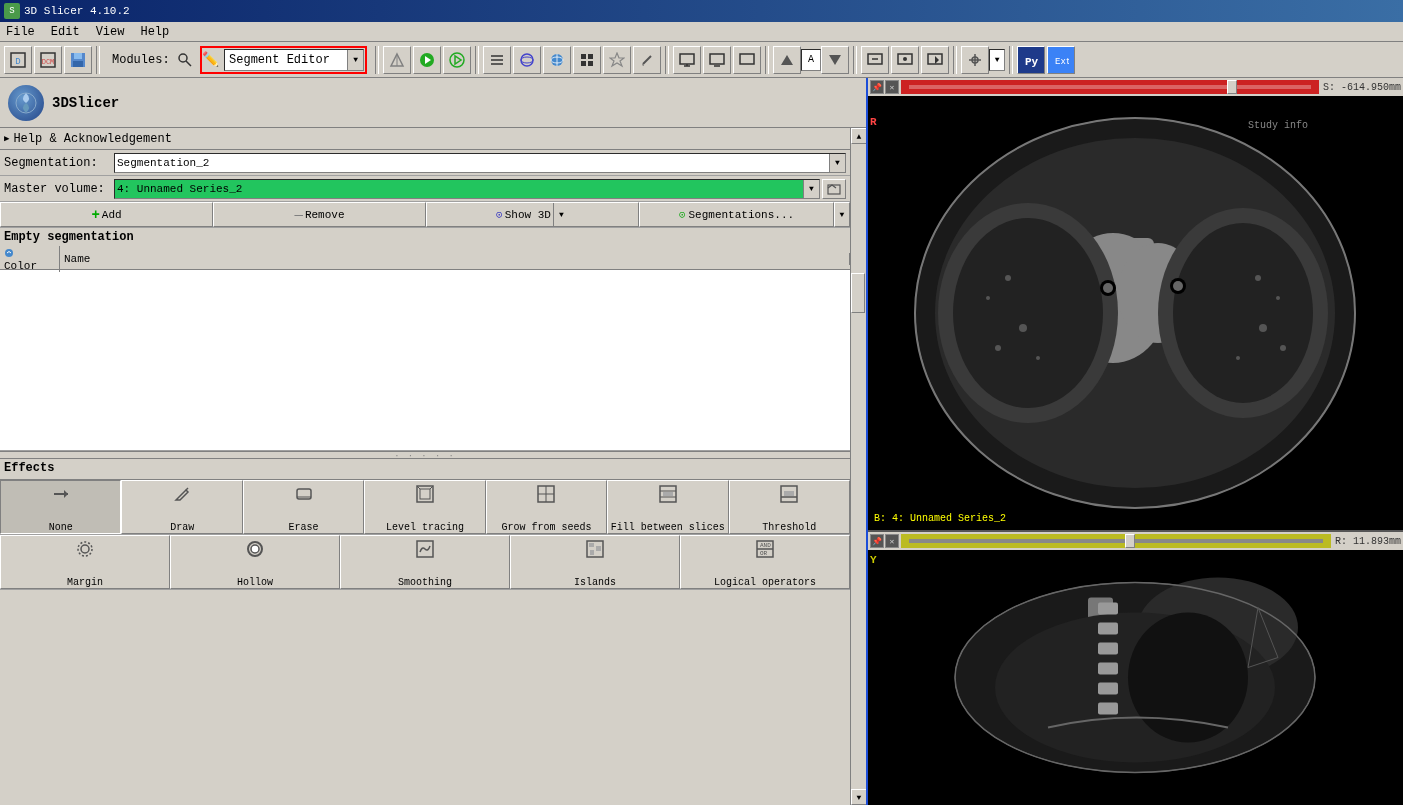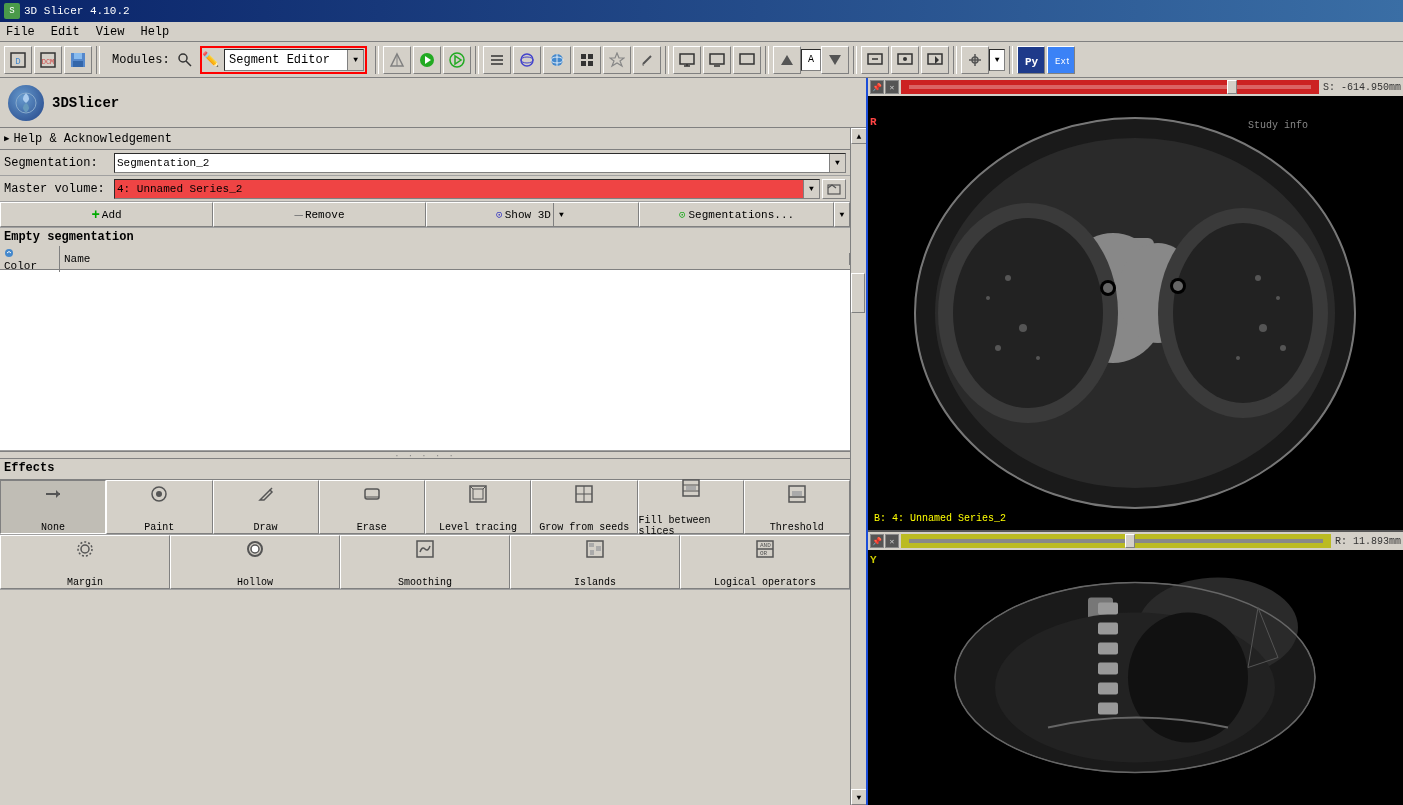--- a/index.html
+++ b/index.html
@@ -656,21 +656,21 @@
         <div class="form-row">
           <span class="form-label">Segmentation:</span>
           <div class="form-dropdown" style="flex:1;height:20px;border:1px inset #808080;background:white;display:flex;align-items:center;padding:0 2px;position:relative;">
             <span style="font-family:'Courier New',monospace;font-size:11px;">Segmentation_2</span>
             <div class="form-dropdown-arrow">▼</div>
           </div>
         </div>
 
         <div class="form-row">
           <span class="form-label">Master volume:</span>
-          <div class="form-dropdown" style="flex:1;height:20px;border:1px inset #808080;background:#ef4444;display:flex;align-items:center;padding:0 2px;position:relative;">
+          <div class="form-dropdown" style="flex:1;height:20px;border:1px inset #808080;background:#22c55e;display:flex;align-items:center;padding:0 2px;position:relative;">
             <span style="font-family:'Courier New',monospace;font-size:11px;">4: Unnamed Series_2</span>
             <div class="form-dropdown-arrow">▼</div>
           </div>
           <div class="form-btn-small">
             <svg width="14" height="14" viewBox="0 0 14 14">
                 <rect x="1" y="3" width="12" height="9" fill="none" stroke="#555" stroke-width="1.2"></rect>
                 <path d="M1 6 L5 3 L9 6" fill="none" stroke="#555" stroke-width="1.2"></path>
               </svg>
           </div>
         </div>
@@ -727,29 +727,20 @@
                 <svg width="22" height="22" viewBox="0 0 22 22">
                     <line x1="4" y1="11" x2="18" y2="11" stroke="#555" stroke-width="2"></line>
                     <polygon points="14,7 18,11 14,15" fill="#555"></polygon>
                   </svg>
               </div>
               <span>None</span>
             </div>
             <div class="effect-btn">
               <div class="effect-icon">
                 <svg width="22" height="22" viewBox="0 0 22 22">
-                    <circle cx="11" cy="11" r="7" fill="none" stroke="#555" stroke-width="1.5"></circle>
-                    <circle cx="11" cy="11" r="3" fill="#555"></circle>
-                  </svg>
-              </div>
-              <span>Paint</span>
-            </div>
-            <div class="effect-btn">
-              <div class="effect-icon">
-                <svg width="22" height="22" viewBox="0 0 22 22">
                     <path d="M5 17 L7 15 L15 7 L17 9 L9 17 Z" fill="none" stroke="#555" stroke-width="1.5"></path>
                     <line x1="15" y1="7" x2="17" y2="5" stroke="#555" stroke-width="1.5"></line>
                   </svg>
               </div>
               <span>Draw</span>
             </div>
             <div class="effect-btn">
               <div class="effect-icon">
                 <svg width="22" height="22" viewBox="0 0 22 22">
                     <rect x="4" y="6" width="14" height="10" rx="2" fill="none" stroke="#555" stroke-width="1.5"></rect>

